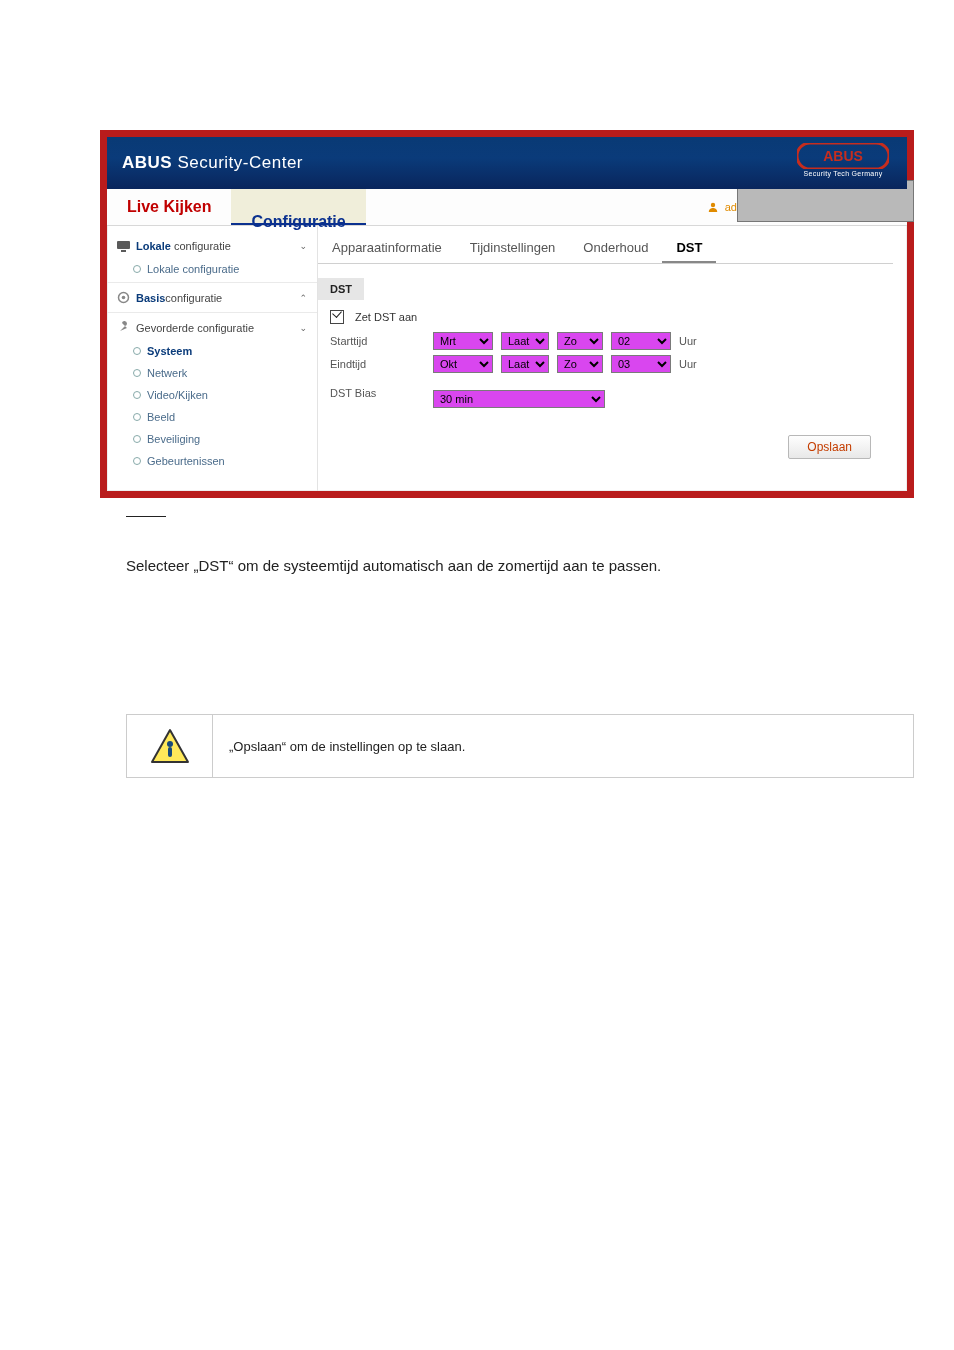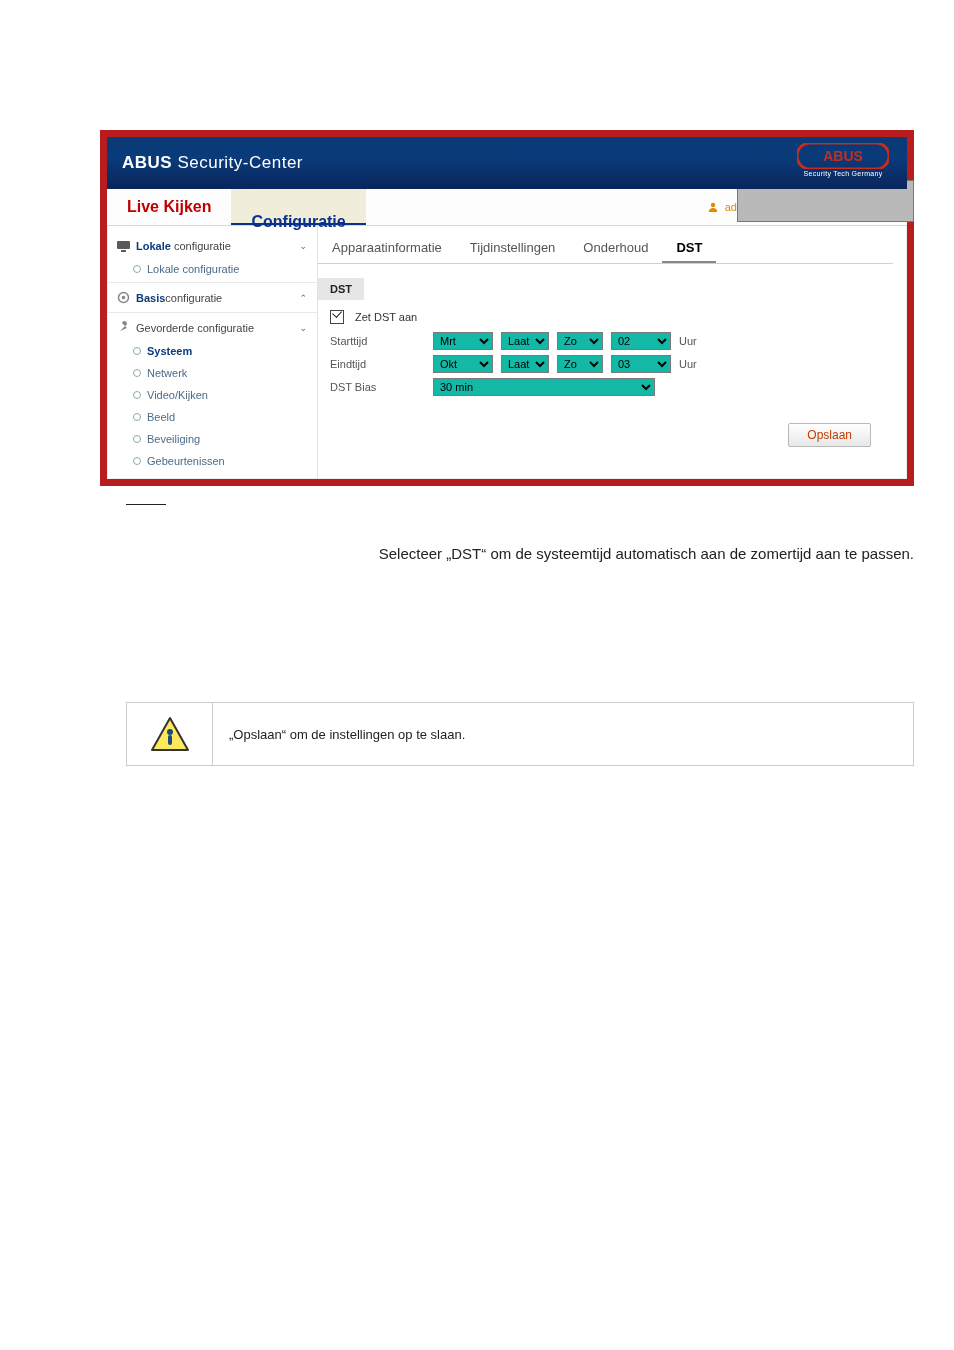--- a/index.html
+++ b/index.html
@@ -38,30 +38,30 @@
   .tabbar { display:flex; border-bottom:1px solid #d0d0d0; font-size:13px; }
   .tab { padding:6px 14px; color:#555; }
   .tab.active { color:#000; border-bottom:2px solid #888; font-weight:bold; }
   .section-tag { background:#e6e6e6; color:#222; font-size:11px; font-weight:bold; padding:5px 12px; width:fit-content; margin-top:14px; }
   .form-area { padding:10px 0 0 12px; font-size:11px; color:#333; }
   .check-row { display:flex; align-items:center; gap:11px; margin-bottom:8px; }
   .fake-check { width:12px; height:12px; border:1px solid #444; background:#fff; position:relative; display:inline-block; }
   .fake-check::after { content:""; position:absolute; left:2px; top:-1px; width:7px; height:5px; border-left:1.5px solid #222; border-bottom:1.5px solid #222; transform:rotate(-48deg); }
   .f-row { display:flex; align-items:center; gap:8px; margin:5px 0; }
   .f-lbl { width:95px; color:#555; }
-  .sel { font-family:inherit; font-size:11px; height:18px; border:1px solid #7a7a7a; background:#14b8a6; padding:0 2px; }
+  .sel { font-family:inherit; font-size:11px; height:18px; border:1px solid #7a7a7a; background:#d946ef; padding:0 2px; }
   .sel.wmonth { width:60px; }
   .sel.wweek { width:48px; }
   .sel.wday { width:46px; }
   .sel.whr { width:60px; }
-  .sel.wbias { width:222px; }
+  .sel.wbias { width:172px;margin-top:12px; }
   .timeunit { color:#555; }
   .save-wrap { text-align:right; padding:22px 22px 18px 0; }
   .save-btn { font-family:inherit; font-size:12px; color:#c43d00; background:linear-gradient(#fefefe,#e8e8e8); border:1px solid #b8b8b8; padding:4px 18px; border-radius:2px; cursor:pointer; }
-  .page-text { font-size:15px; color:#222; margin:40px 40px 0 126px;text-align:right; }
+  .page-text { font-size:15px; color:#222; margin:40px 40px 0 126px; }
   .hr-small { width:40px; border:0; border-top:1px solid #222; margin:18px 0 0 126px; }
   .note-row { display:flex; margin:140px 40px 0 126px; border:1px solid #ccc; height:62px; }
   .note-icon-cell { width:85px; display:flex; align-items:center; justify-content:center; border-right:1px solid #ccc; }
   .warn-tri { width:40px; height:36px; }
   .note-text { flex:1; display:flex; align-items:center; padding:0 16px; font-size:13px; color:#222; }
 </style>
 </head>
 <body>
 
 <div class="page">

